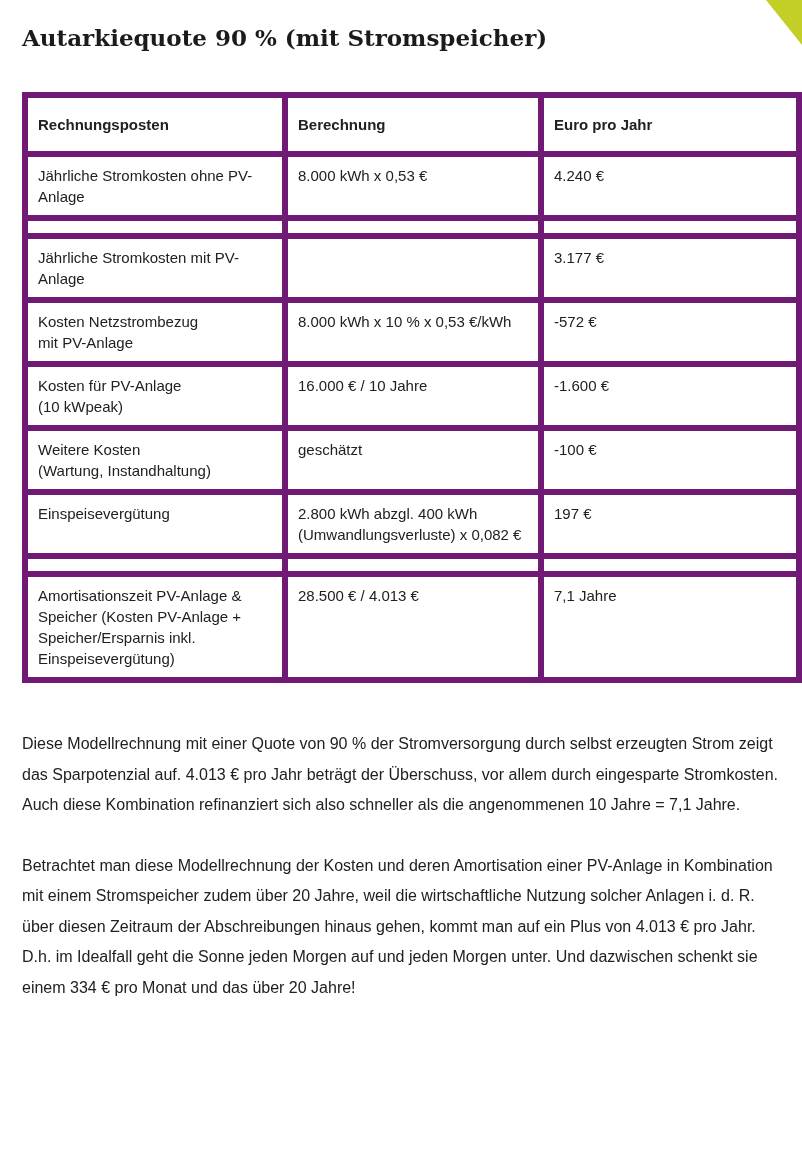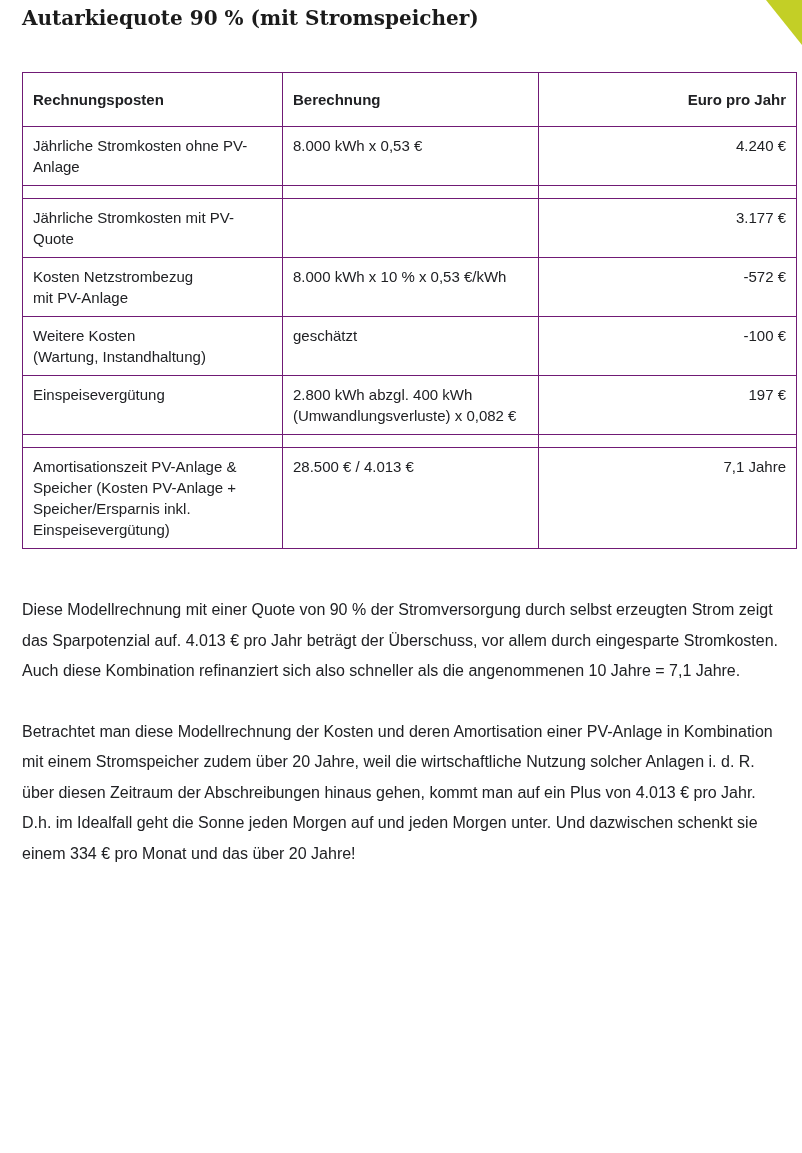--- a/index.html
+++ b/index.html
@@ -18,53 +18,52 @@
   .corner-accent {
     position: absolute;
     top: 0;
     right: 0;
     width: 36px;
     height: 45px;
     background: #c3cf26;
     clip-path: polygon(0 0, 100% 0, 100% 100%);
   }
   h1.page-title {
-    margin: 4px 0 0 22px;
+    margin: 24px 0 0 22px;
     font-family: "DejaVu Serif", serif;
-    font-size: 20px;
+    font-size: 23px;
     line-height: 28px;
     font-weight: bold;
     color: #1b1b1b;
   }
   table.cost-table {
     margin: 40px 0 0 22px;
     width: 774px;
     border-collapse: collapse;
     table-layout: fixed;
   }
   .cost-table col.c1 { width: 260px; }
   .cost-table col.c2 { width: 256px; }
   .cost-table col.c3 { width: 258px; }
   .cost-table th, .cost-table td {
-    border: 1px solid #701a75;
+    border: 6px solid #701a75;
     vertical-align: top;
     font-size: 15px;
     line-height: 21px;
     padding: 8px 10px;
     white-space: pre-line;
     color: #202124;
     overflow: hidden;
   }
   .cost-table th {
     font-weight: bold;
     text-align: left;
     padding: 16px 10px;
   }
   .cost-table th.num, .cost-table td.num {
-    text-align: right;
   }
   .cost-table tr.spacer td {
     height: 12px;
     padding: 0;
   }
   .body-text {
     margin: 46px 40px 0 22px;
     width: 758px;
   }
   .body-text p {
@@ -101,29 +100,35 @@
       <td>8.000 kWh x 0,53 €</td>
       <td class="num">4.240 €</td>
     </tr>
     <tr class="spacer">
       <td></td>
       <td></td>
       <td></td>
     </tr>
     <tr>
       <td>Jährliche Stromkosten mit PV-
-Quote</td>
+Anlage</td>
       <td></td>
       <td class="num">3.177 €</td>
     </tr>
     <tr>
       <td>Kosten Netzstrombezug
 mit PV-Anlage</td>
       <td>8.000 kWh x 10 % x 0,53 €/kWh</td>
       <td class="num">-572 €</td>
+    </tr>
+    <tr>
+      <td>Kosten für PV-Anlage
+(10 kWpeak)</td>
+      <td>16.000 € / 10 Jahre</td>
+      <td class="num">-1.600 €</td>
     </tr>
     <tr>
       <td>Weitere Kosten
 (Wartung, Instandhaltung)</td>
       <td>geschätzt</td>
       <td class="num">-100 €</td>
     </tr>
     <tr>
       <td>Einspeisevergütung</td>
       <td>2.800 kWh abzgl. 400 kWh

